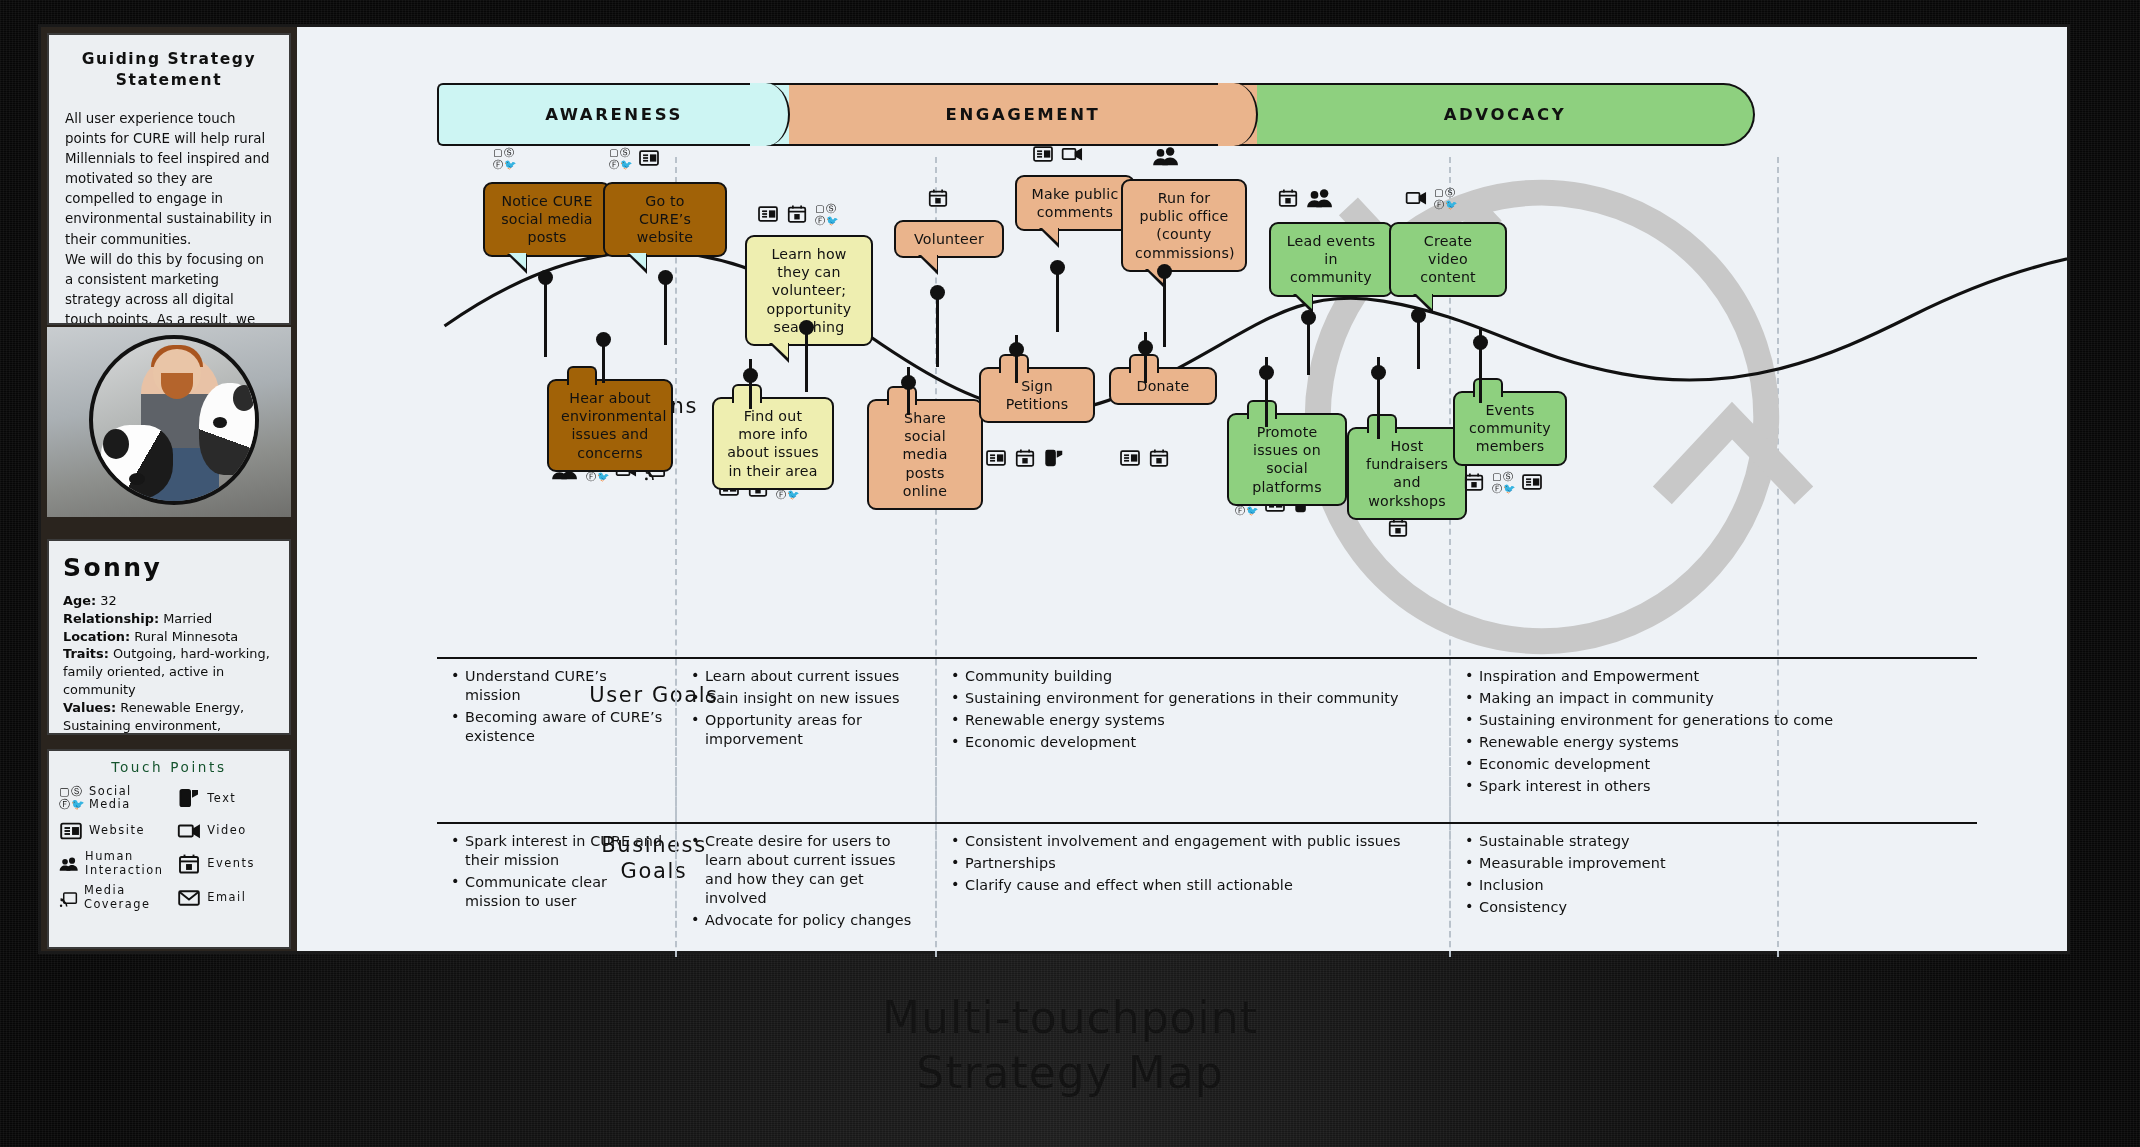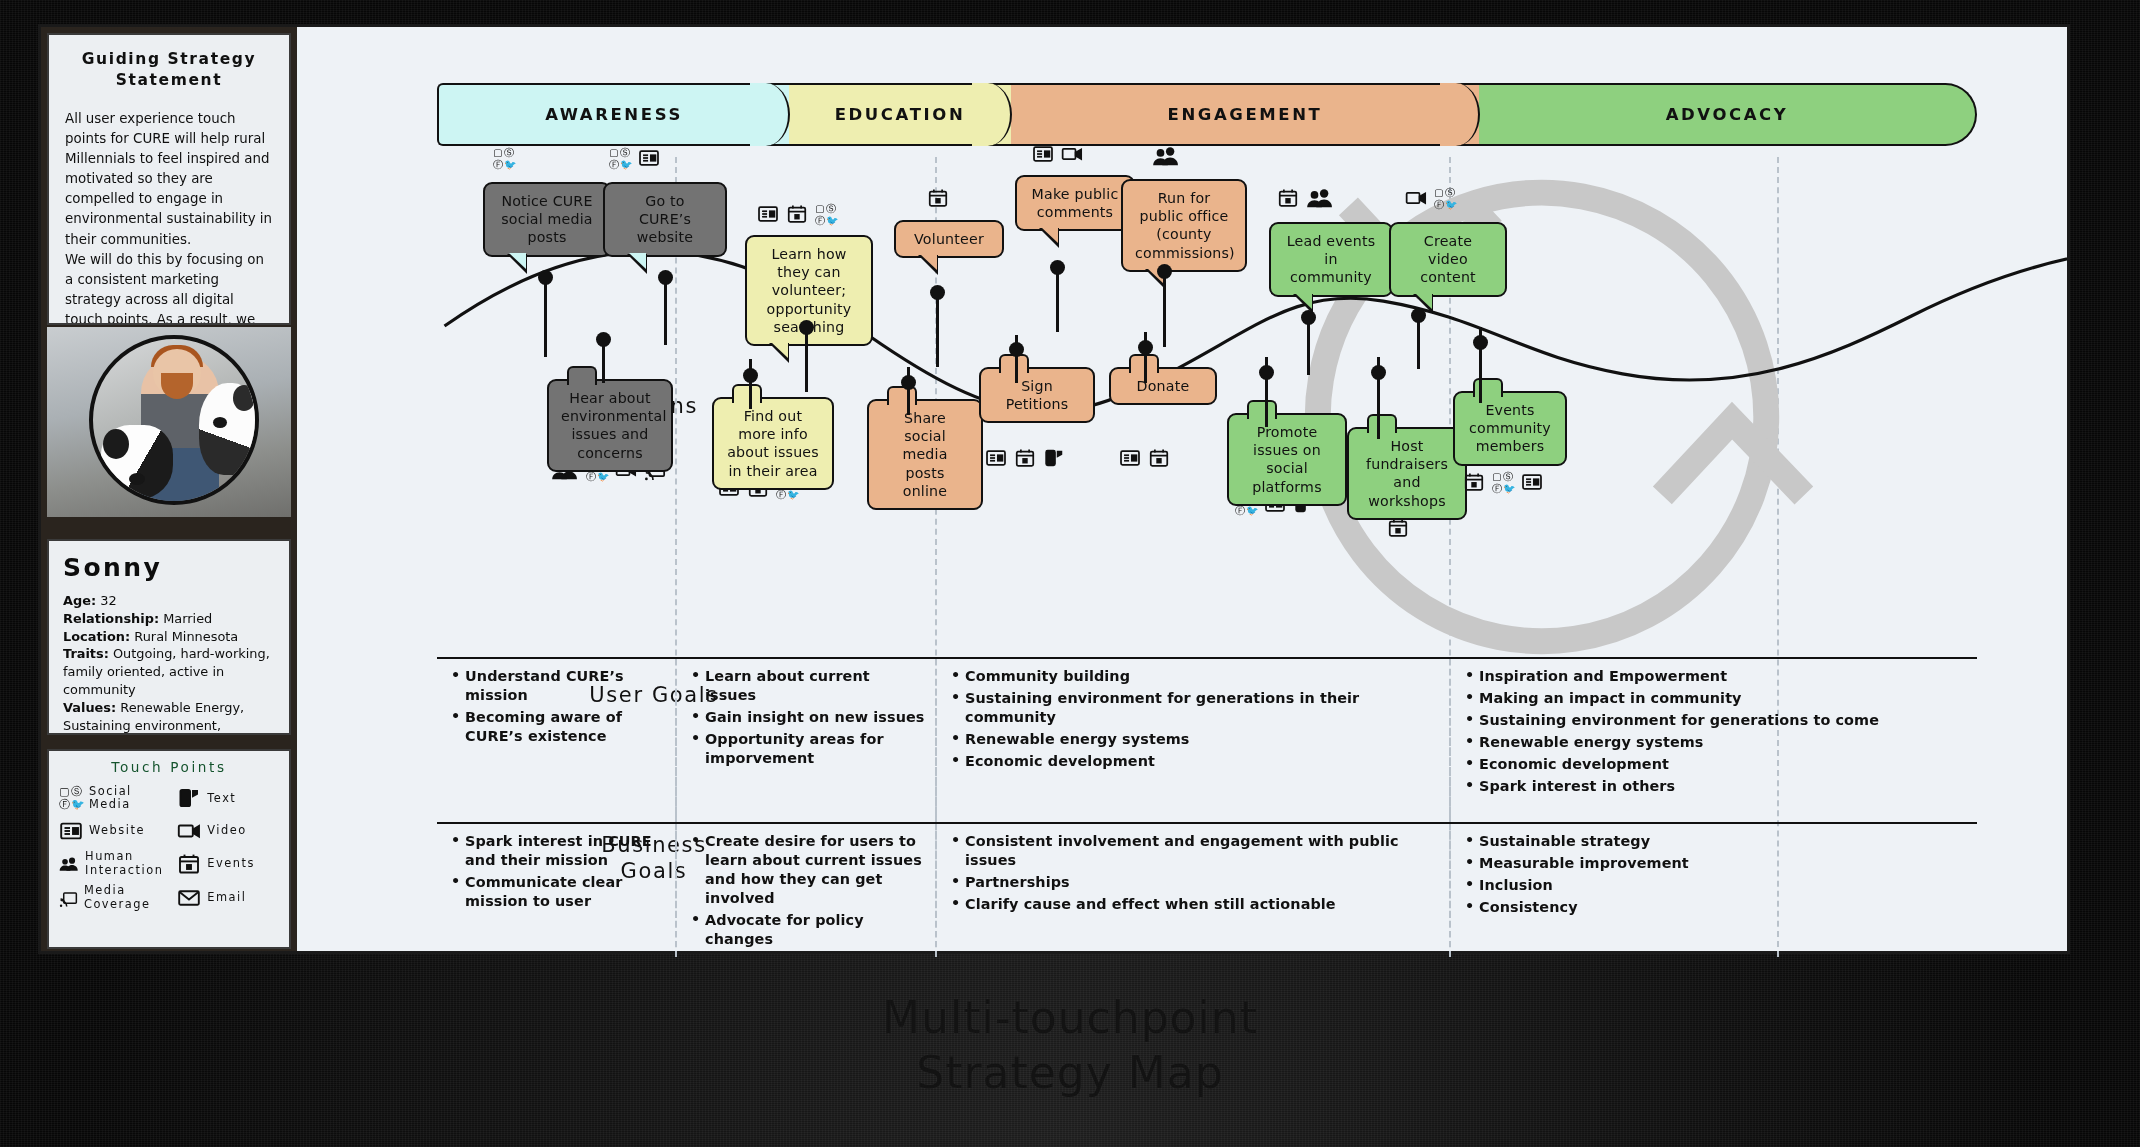--- a/index.html
+++ b/index.html
@@ -143,41 +143,41 @@
     content:""; position:absolute; left:20px; top:-3px; width:22px; height:8px; background:inherit;
   }
   .bubble.down::before { 
     content:""; position:absolute; left:22px; bottom:-19px; width:0; height:0;
     border-left:20px solid transparent; border-top:20px solid #111;
   }
   .bubble.down::after {
     content:""; position:absolute; left:24px; bottom:-14px; width:0; height:0;
     border-left:17px solid transparent; border-top:16px solid; border-top-color:inherit;
   }
-  .b-aware { background:#737373; }
+  .b-aware { background:#a16207; }
   .b-edu   { background:#eeeeb0; }
   .b-eng   { background:#eab48c; }
   .b-adv   { background:#8ed07f; }
   .b-aware.down::after { border-top-color:#cdf5f3; }
   .b-edu.down::after   { border-top-color:#eeeeb0; }
   .b-eng.down::after   { border-top-color:#eab48c; }
   .b-adv.down::after   { border-top-color:#8ed07f; }
 
   .icons { display:flex; align-items:center; gap:7px; }
 
   
   .stem { position:absolute; width:3px; background:#111; }
   .dot  { position:absolute; width:15px; height:15px; border-radius:50%; background:#111; }
 
   
   .goals-row { position:absolute; left:140px; width:1540px; border-top:2.5px solid #111; }
   #row-user { top:630px; height:165px; }
   #row-biz  { top:795px; height:135px; }
   .goals-cols { position:relative; display:flex; height:100%; }
-  .goals-col { padding:8px 10px 12px 14px;font-weight:bold; }
+  .goals-col { padding:8px 10px 12px 14px; }
   .goals-col ul { list-style:none; }
   .goals-col li {
     font-size:14.4px; line-height:1.32; color:#111; margin-bottom:3px;
     padding-left:14px; position:relative; letter-spacing:.1px;
   }
   .goals-col li::before { content:"•"; position:absolute; left:0; top:-1px; }
 
   svg.ic { display:block; }
 </style>
 </head>
@@ -311,23 +311,20 @@
 
       <div class="row-label" id="lbl-phase">PHASE</div>
       <div class="row-label" id="lbl-actions">Actions</div>
       <div class="row-label" id="lbl-usergoals">User Goals</div>
       <div class="row-label" id="lbl-bizgoals">Business Goals</div>
 
       <div id="phase-bar">
           <div class="phase" style="background: rgb(205, 245, 243); width: 352px; z-index: 10;">
             <span class="txt">AWARENESS</span>
           </div>
-          <div class="phase" style="background: rgb(238, 238, 176); width: 222px; z-index: 9;">
-            <span class="txt">EDUCATION</span>
-          </div>
           <div class="phase" style="background: rgb(234, 180, 140); width: 468px; z-index: 8;">
             <span class="txt">ENGAGEMENT</span>
           </div>
           <div class="phase" style="background: rgb(142, 208, 127); width: 498px; z-index: 7;">
             <span class="txt">ADVOCACY</span>
           </div>
         </div>
 
       <div class="vsep" style="left:378px; top:130px; height:800px;"></div>
       <div class="vsep" style="left:638px; top:130px; height:800px;"></div>

